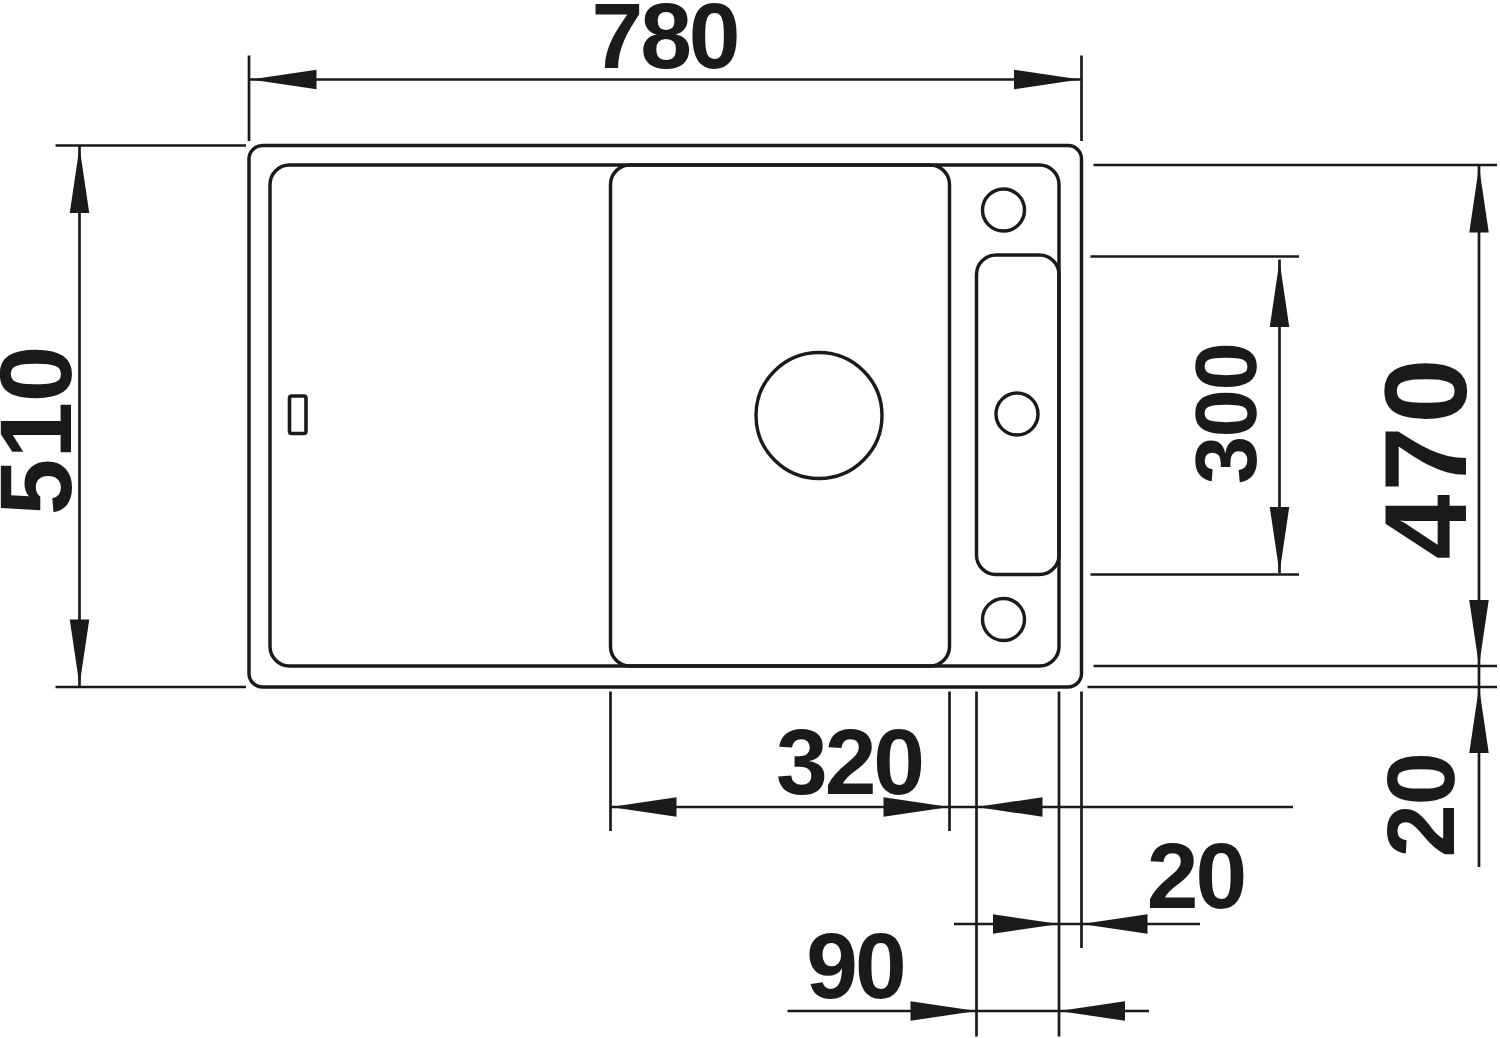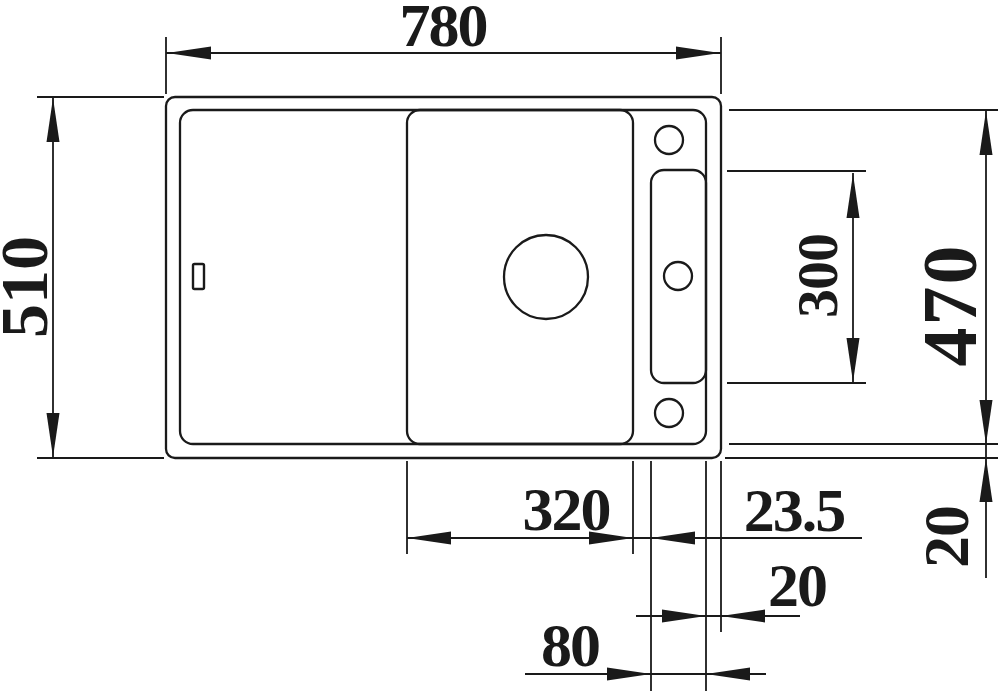--- a/index.html
+++ b/index.html
@@ -1,20 +1,20 @@
 <!DOCTYPE html>
 <html><head>
 <meta charset="utf-8">
 <style>
   html,body{margin:0;padding:0;background:#ffffff;}
   .stage{
     position:relative;
     width:1000px;height:692px;
     background:#ffffff;
-    font-family:Liberation Serif, serif;
+    font-family:Liberation Sans, sans-serif;
     overflow:hidden;
   }
   .stage svg{position:absolute;left:0;top:0;}
   .dim-label{
     position:absolute;
     transform:translate(-50%,-50%);
     font-weight:700;
     color:#1a1a1a;
     line-height:1;
     letter-spacing:-2px;
@@ -108,21 +108,20 @@
   <div class="dim-label" style="left:443px;top:25px;">780</div>
 
   <div class="dim-label rot fs68" style="left:24px;top:287px;">510</div>
 
   <div class="dim-label rot fs78" style="left:950px;top:305px;">470</div>
 
   <div class="dim-label rot fs58" style="left:818px;top:276px;">300</div>
 
   <div class="dim-label" style="left:520px;top:509px;margin-left:46px;">320</div>
 
-  <div class="dim-label" style="left:794px;top:510px;">23.5</div>
 
   <div class="dim-label" style="left:797px;top:585px;">20</div>
 
   <div class="dim-label rot fs64" style="left:947px;top:537px;">20</div>
 
-  <div class="dim-label" style="left:570px;top:645px;">80</div>
+  <div class="dim-label" style="left:570px;top:645px;">90</div>
 
 </div>
 
 </body></html>

